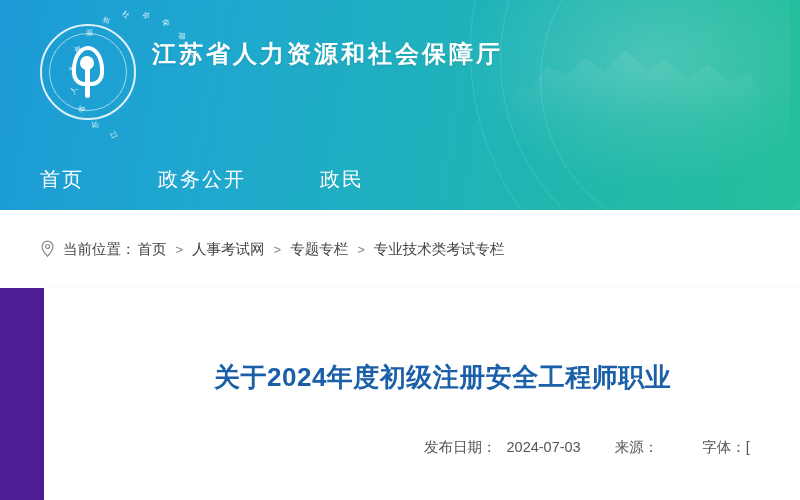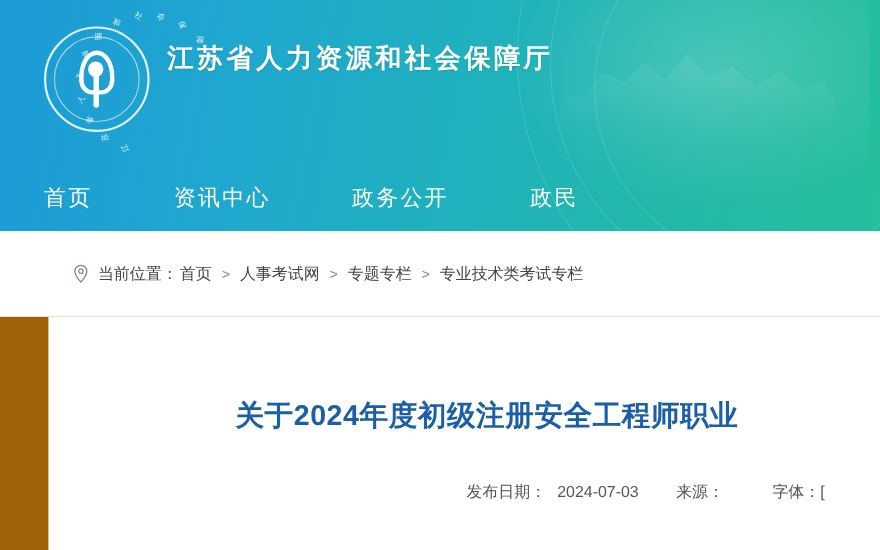--- a/index.html
+++ b/index.html
@@ -140,21 +140,21 @@
   .nav-item:last-child { margin-right: 16px; }
 
   
   .crumb-bar {
     position: relative;
     width: 800px;
     height: 78px;
     background: #ffffff;
     display: flex;
     align-items: center;
-    padding-left: 66px;
+    padding-left: 40px;
   }
   .pin-icon { margin-right: 8px; display: inline-flex; }
   .crumb-label {
     color: #444444;
     font-size: 14.5px;
     margin-right: 2px;
   }
   .crumb-link {
     color: #444444;
     font-size: 14.5px;
@@ -165,21 +165,21 @@
     color: #888888;
     font-size: 13px;
     margin: 0 9px;
   }
 
   
   .page-bg {
     position: relative;
     width: 800px;
     height: 212px;
-    background: #a16207;
+    background: #4c1d95;
   }
   .card {
     position: absolute;
     left: 44px; top: 0;
     width: 1080px;
     height: 212px;
     background: #ffffff;
     box-shadow: 0 0 8px rgba(0,0,0,0.04);
   }
   .article-title {
@@ -239,21 +239,20 @@
         <span style="transform: rotate(115deg);">厅</span>
       </div>
     </div>
 
   <div class="title-block">
     <div class="title-cn">江苏省人力资源和社会保障厅</div>
   </div>
 
   <div class="nav">
     <div class="nav-item">首页</div>
-    <div class="nav-item">资讯中心</div>
     <div class="nav-item">政务公开</div>
     <div class="nav-item">政民</div>
   </div>
 </div>
 
 <div class="crumb-bar">
   <span class="pin-icon">
     <svg width="15" height="18" viewBox="0 0 15 18">
       <path d="M7.5 1.2c-3 0-5.4 2.4-5.4 5.3 0 3.9 5.4 9.9 5.4 9.9s5.4-6 5.4-9.9c0-2.9-2.4-5.3-5.4-5.3z" fill="none" stroke="#7d8a93" stroke-width="1.2"></path>
       <circle cx="7.5" cy="6.5" r="2" fill="none" stroke="#7d8a93" stroke-width="1.2"></circle>

